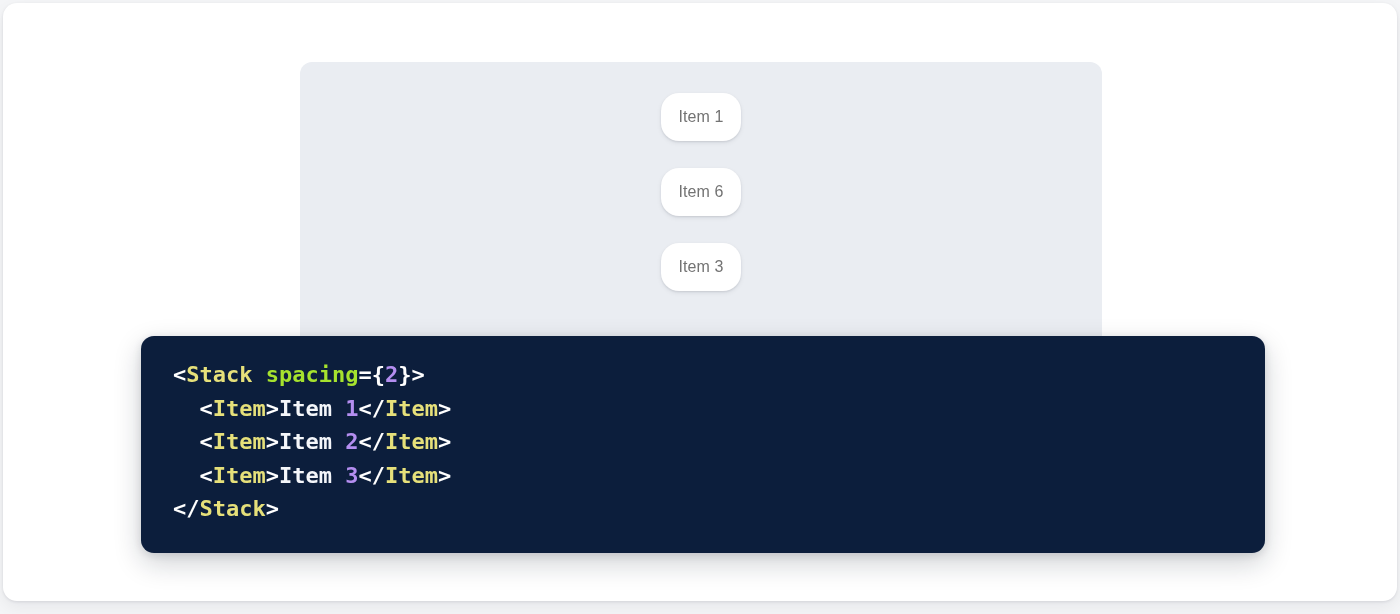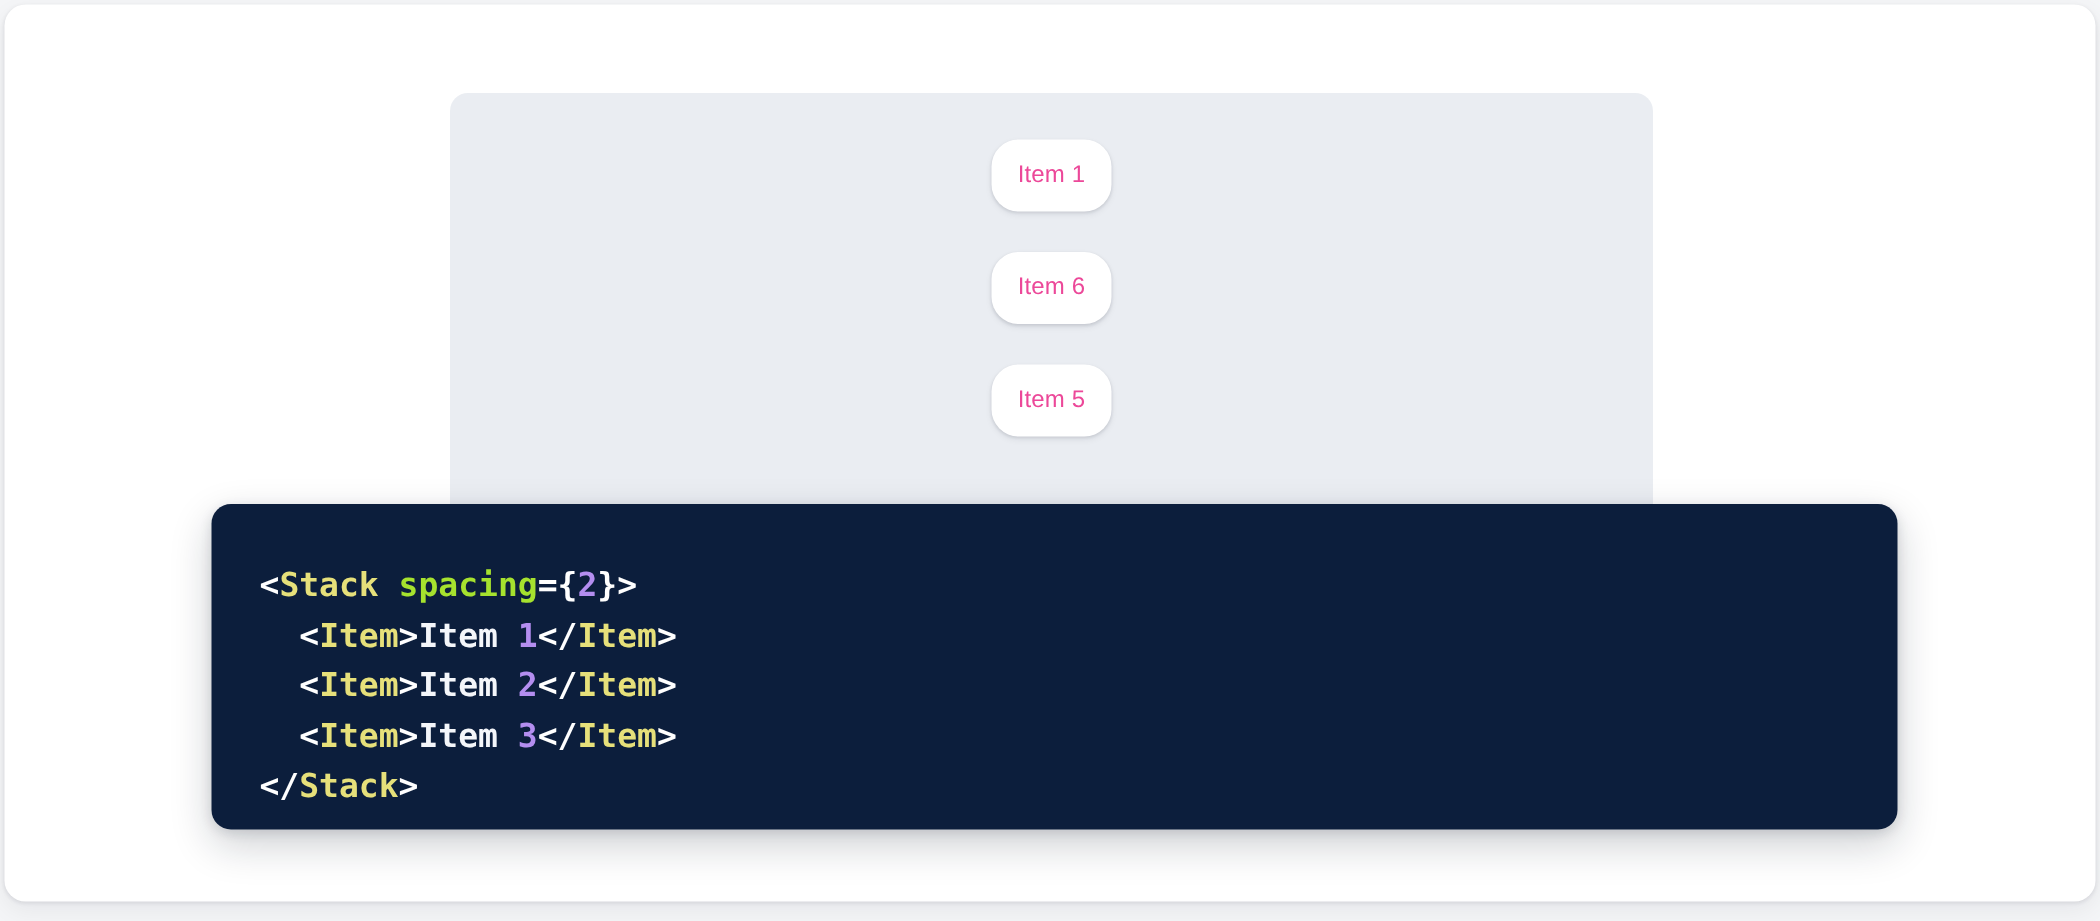--- a/index.html
+++ b/index.html
@@ -59,39 +59,39 @@
 
   .stack-item {
     width: 80px;
     height: 48px;
     background: #ffffff;
     border-radius: 18px;
     display: flex;
     align-items: center;
     justify-content: center;
     font-size: 16px;
-    color: #ec4899;
+    color: #737373;
     box-shadow: 0 1px 2px rgba(16, 24, 40, 0.10),
                 0 2px 5px rgba(16, 24, 40, 0.07);
     letter-spacing: 0.1px;
   }
 
   
   .code-panel {
     position: absolute;
     left: 138px;
     top: 333px;
     width: 1124px;
     height: 217px;
     background: #0c1e3c;
     border-radius: 13px;
     box-shadow: 0 10px 28px rgba(16, 24, 40, 0.20),
                 0 2px 8px rgba(16, 24, 40, 0.12);
     box-sizing: border-box;
-    padding: 38px 32px;
+    padding: 22px 32px;
     overflow: hidden;
   }
 
   .code-body {
     margin: 0;
     font-family: "DejaVu Sans Mono", "Liberation Mono", monospace;
     font-size: 22px;
     line-height: 33.6px;
     white-space: pre;
     color: #ffffff;
@@ -114,21 +114,21 @@
 
     <div class="preview-surface">
       <div class="stack" id="stack-container">
           <div class="stack-item">
             <span>Item 1</span>
           </div>
           <div class="stack-item">
             <span>Item 6</span>
           </div>
           <div class="stack-item">
-            <span>Item 5</span>
+            <span>Item 3</span>
           </div>
         </div>
     </div>
 
     <div class="code-panel">
       <pre class="code-body" id="code-body"><span class="code-line"><span class="tok-punct">&lt;</span><span class="tok-tag">Stack</span><span class="tok-punct"> </span><span class="tok-attr">spacing</span><span class="tok-punct">={</span><span class="tok-num">2</span><span class="tok-punct">}&gt;</span></span><span class="code-line"><span class="tok-punct">  &lt;</span><span class="tok-tag">Item</span><span class="tok-punct">&gt;</span><span class="tok-text">Item </span><span class="tok-num">1</span><span class="tok-punct">&lt;/</span><span class="tok-tag">Item</span><span class="tok-punct">&gt;</span></span><span class="code-line"><span class="tok-punct">  &lt;</span><span class="tok-tag">Item</span><span class="tok-punct">&gt;</span><span class="tok-text">Item </span><span class="tok-num">2</span><span class="tok-punct">&lt;/</span><span class="tok-tag">Item</span><span class="tok-punct">&gt;</span></span><span class="code-line"><span class="tok-punct">  &lt;</span><span class="tok-tag">Item</span><span class="tok-punct">&gt;</span><span class="tok-text">Item </span><span class="tok-num">3</span><span class="tok-punct">&lt;/</span><span class="tok-tag">Item</span><span class="tok-punct">&gt;</span></span><span class="code-line"><span class="tok-punct">&lt;/</span><span class="tok-tag">Stack</span><span class="tok-punct">&gt;</span></span></pre>
     </div>
 
   </div>
 </div>

